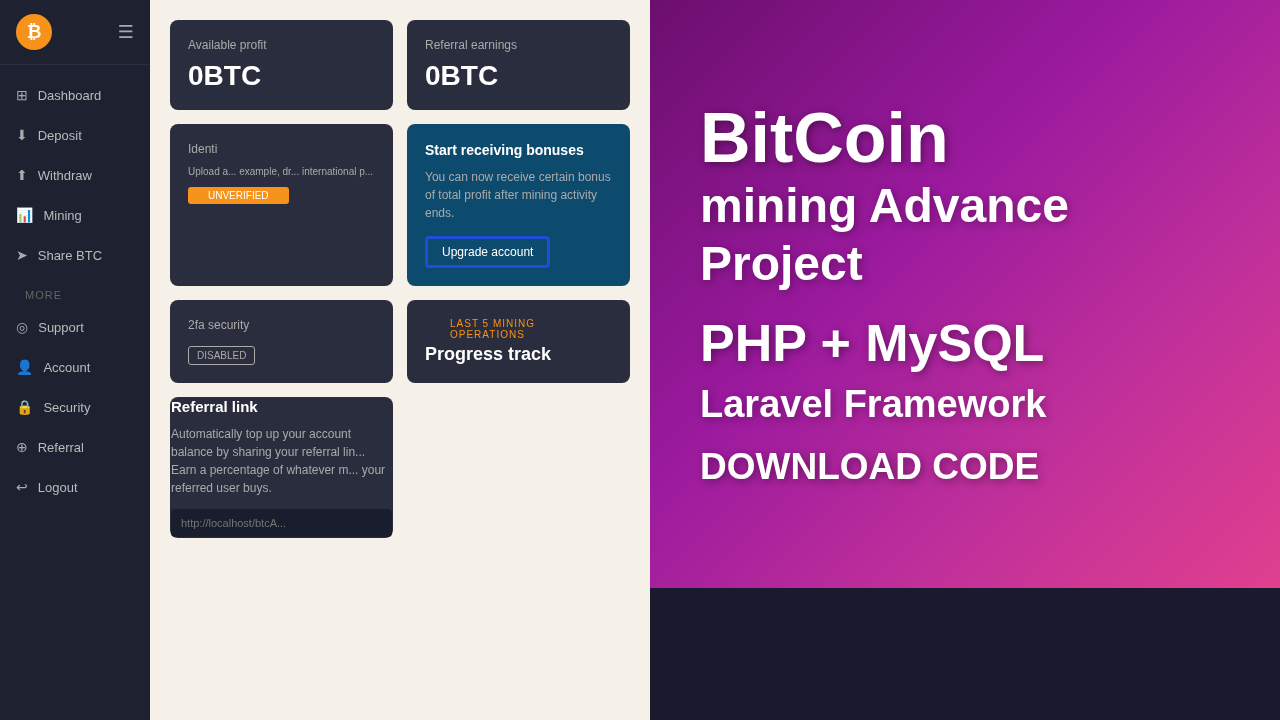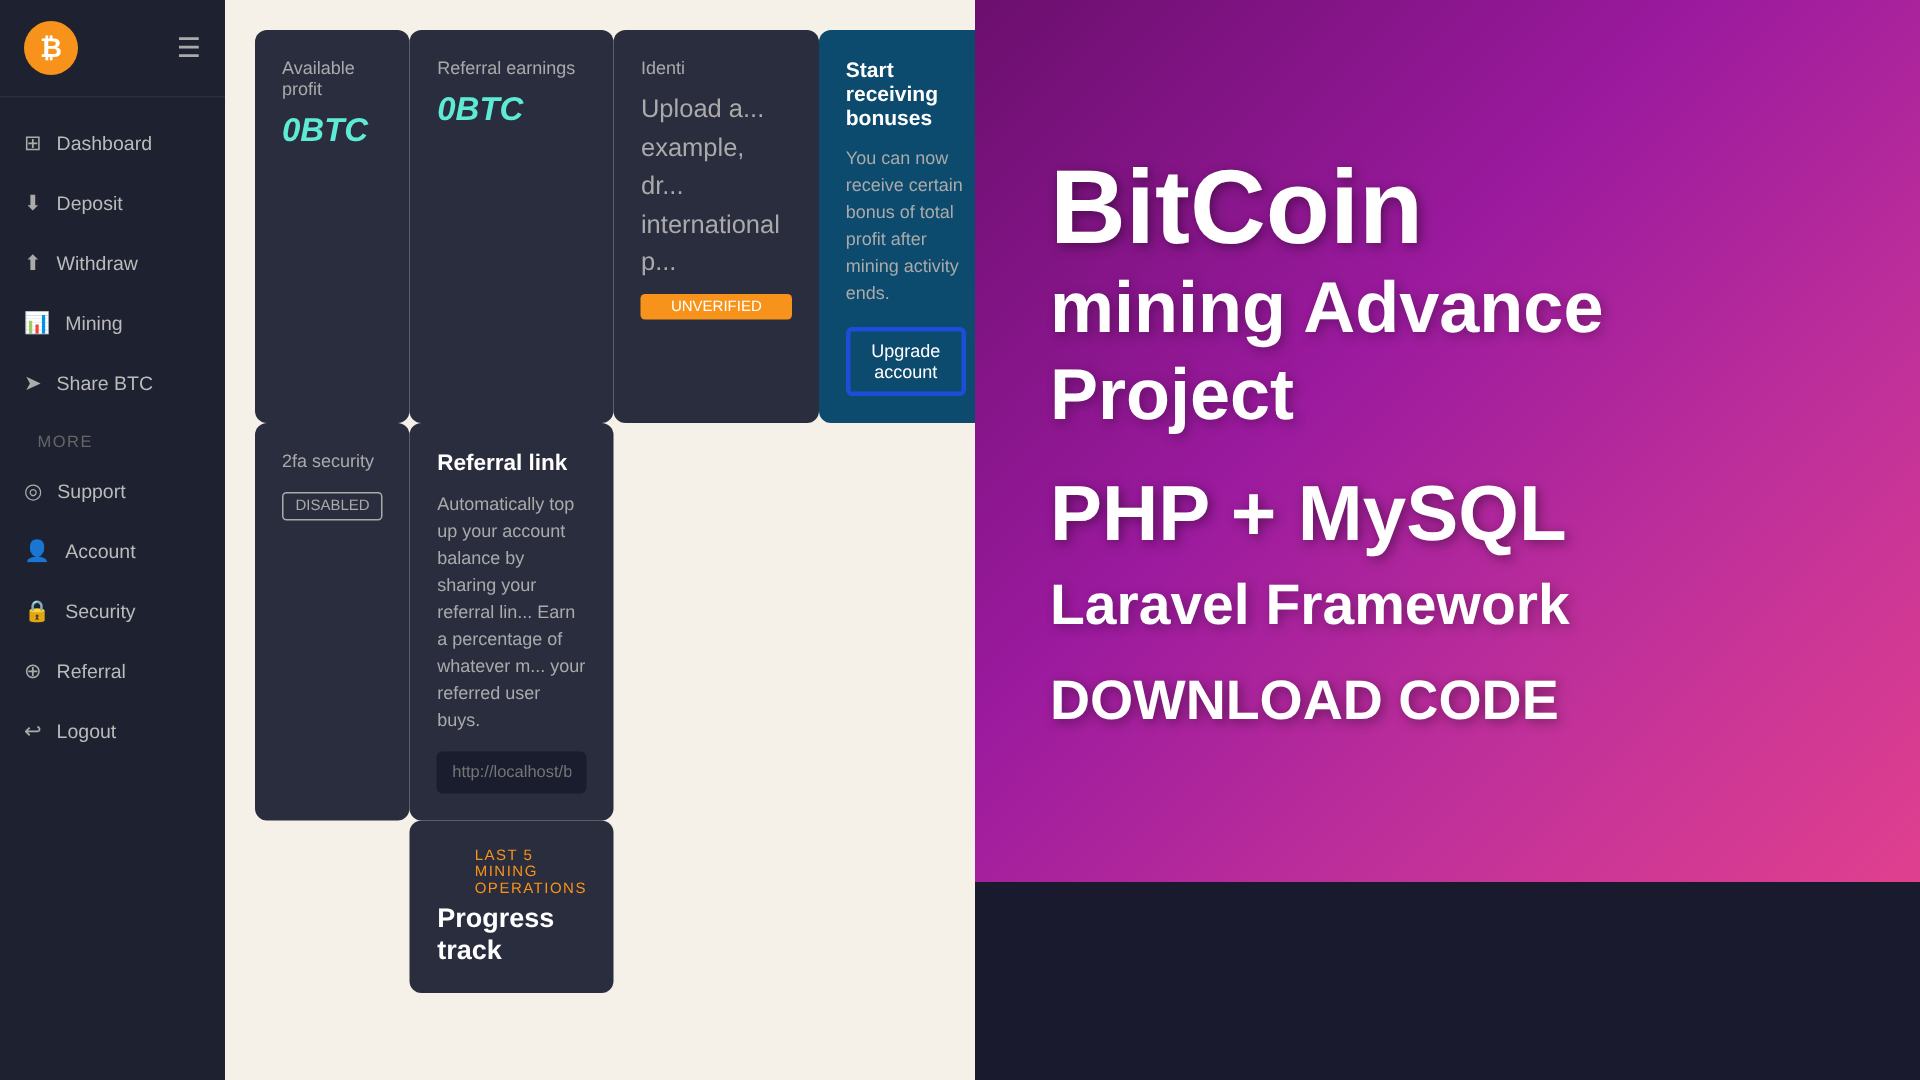--- a/index.html
+++ b/index.html
@@ -72,39 +72,39 @@
       background: #f5f0e8;
       overflow-y: auto;
       padding: 20px;
       height: 720px;
       width: calc(650px - 150px);
       max-width: 500px;
     }
 
     .cards-grid {
       display: grid;
-      grid-template-columns: 1fr 1fr 1fr 1fr;
+      grid-template-columns: 1fr 1fr;
+      gap: 14px;
     }
 
     .card {
       background: #2a2d3e;
       border-radius: 8px;
       padding: 18px;
       color: #fff;
     }
     .card-title {
       font-size: 12px;
       color: #aaa;
       margin-bottom: 8px;
     }
     .card-value {
-      font-size: 22px;
+      font-size: 28px;
       font-weight: bold;
-      color: #5eead4;
-      font-style: italic;
+      color: #ffffff;
     }
     .card-tall {
       background: #0c4a6e;
       border-radius: 8px;
       padding: 18px;
       color: #fff;
     }
     .card-tall .card-title {
       font-size: 14px;
       color: #fff;
@@ -141,21 +141,21 @@
     .card-identity .unverified-badge {
       background: #f7931a;
       color: #fff;
       font-size: 10px;
       padding: 3px 20px;
       border-radius: 3px;
       display: inline-block;
       margin-top: 8px;
     }
     .card-identity .identity-text {
-      font-size: 17px;
+      font-size: 10px;
       color: #aaa;
       line-height: 1.5;
       margin-top: 6px;
     }
 
     .card-progress {
       background: #2a2d3e;
       border-radius: 8px;
       padding: 18px;
       color: #fff;
@@ -170,21 +170,21 @@
     .card-progress .progress-title {
       font-size: 18px;
       font-weight: bold;
       color: #fff;
       margin-top: 4px;
     }
 
     .card-referral {
       background: #2a2d3e;
       border-radius: 8px;
-      padding: 18px;
+      padding: 1px;
       color: #fff;
     }
     .card-referral .referral-title {
       font-size: 15px;
       font-weight: 600;
       margin-bottom: 10px;
     }
     .card-referral .referral-desc {
       font-size: 12px;
       color: #aaa;

